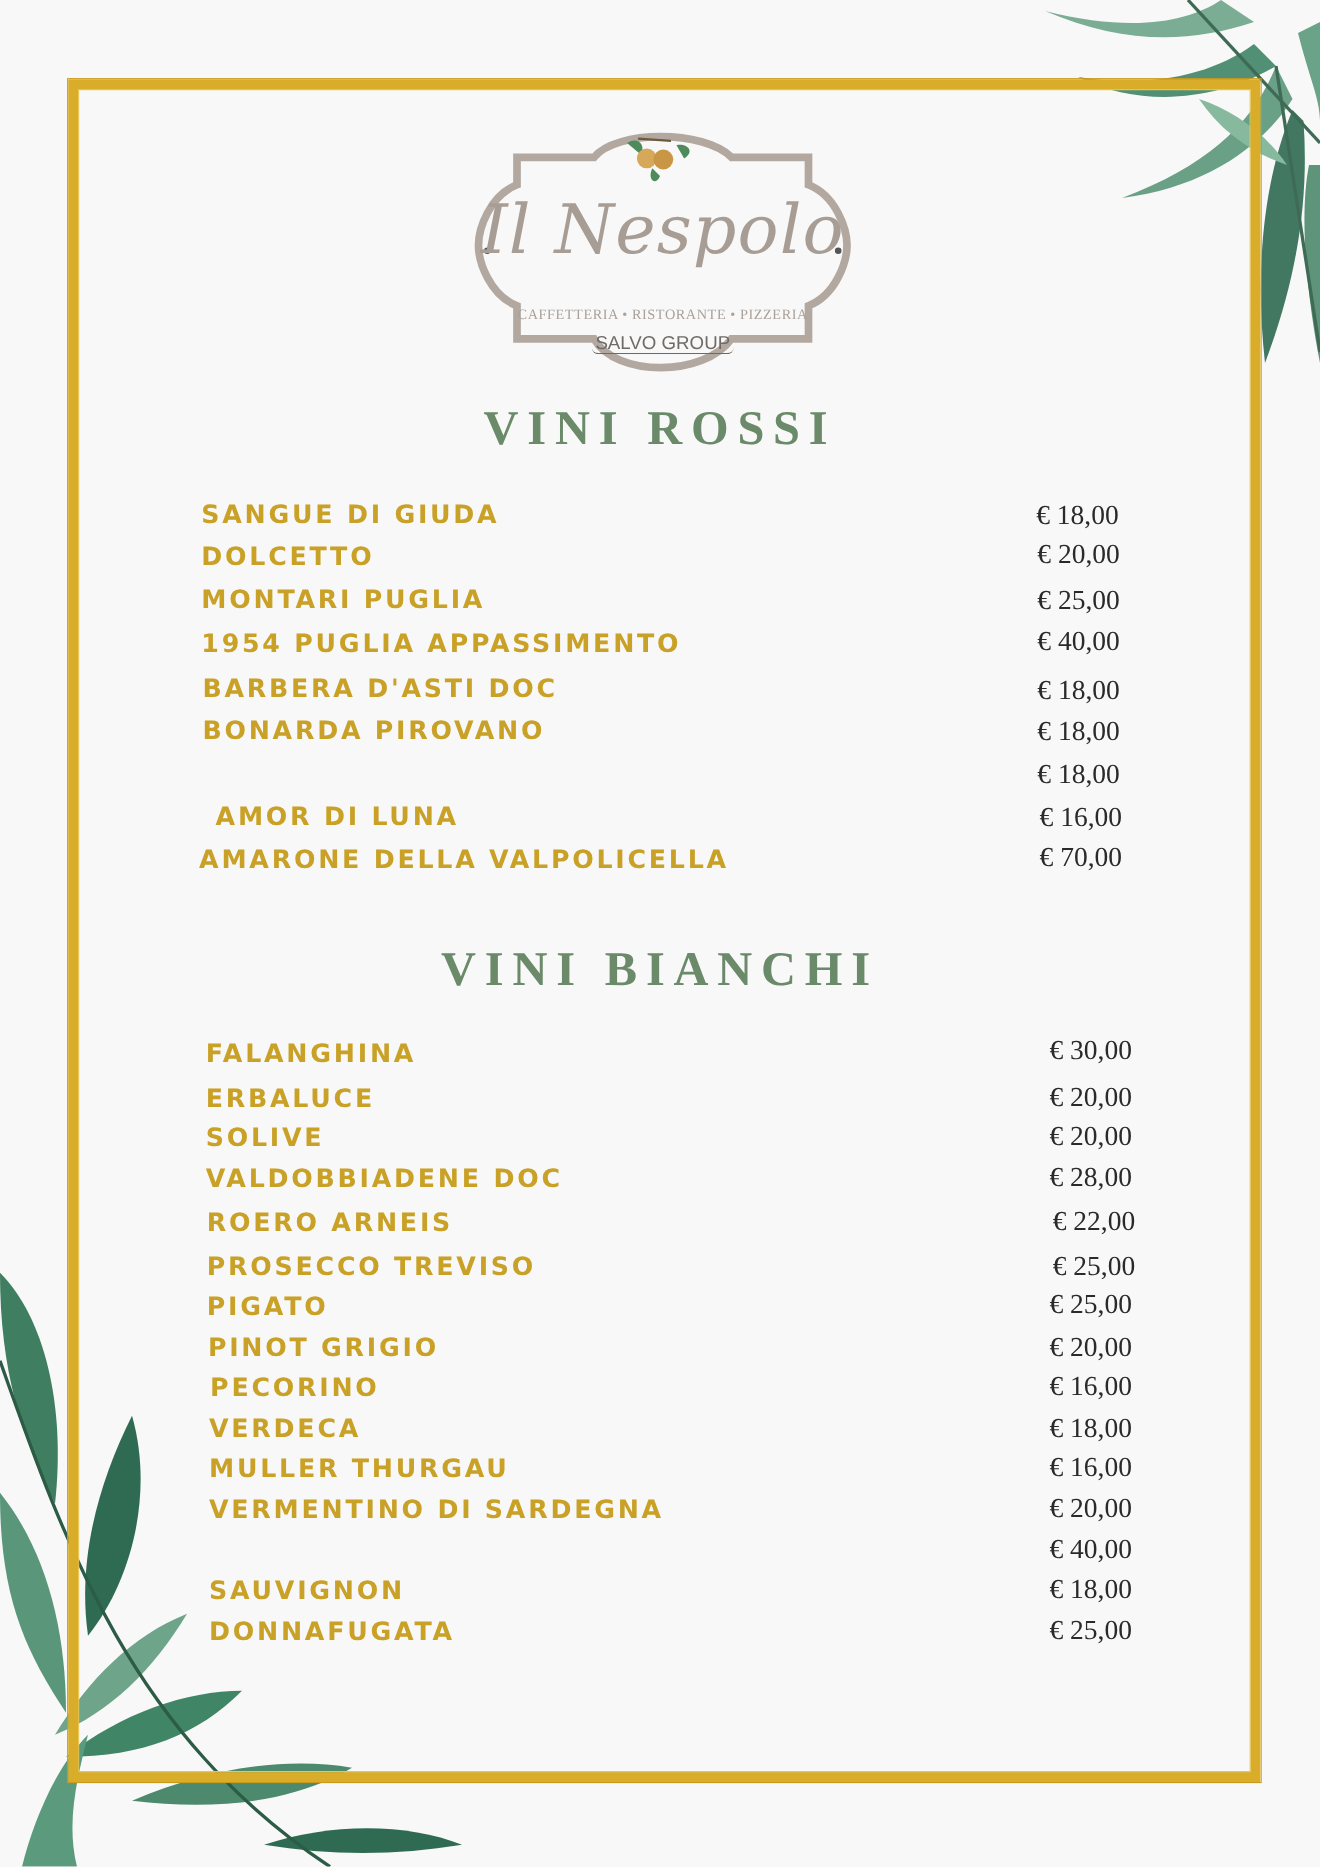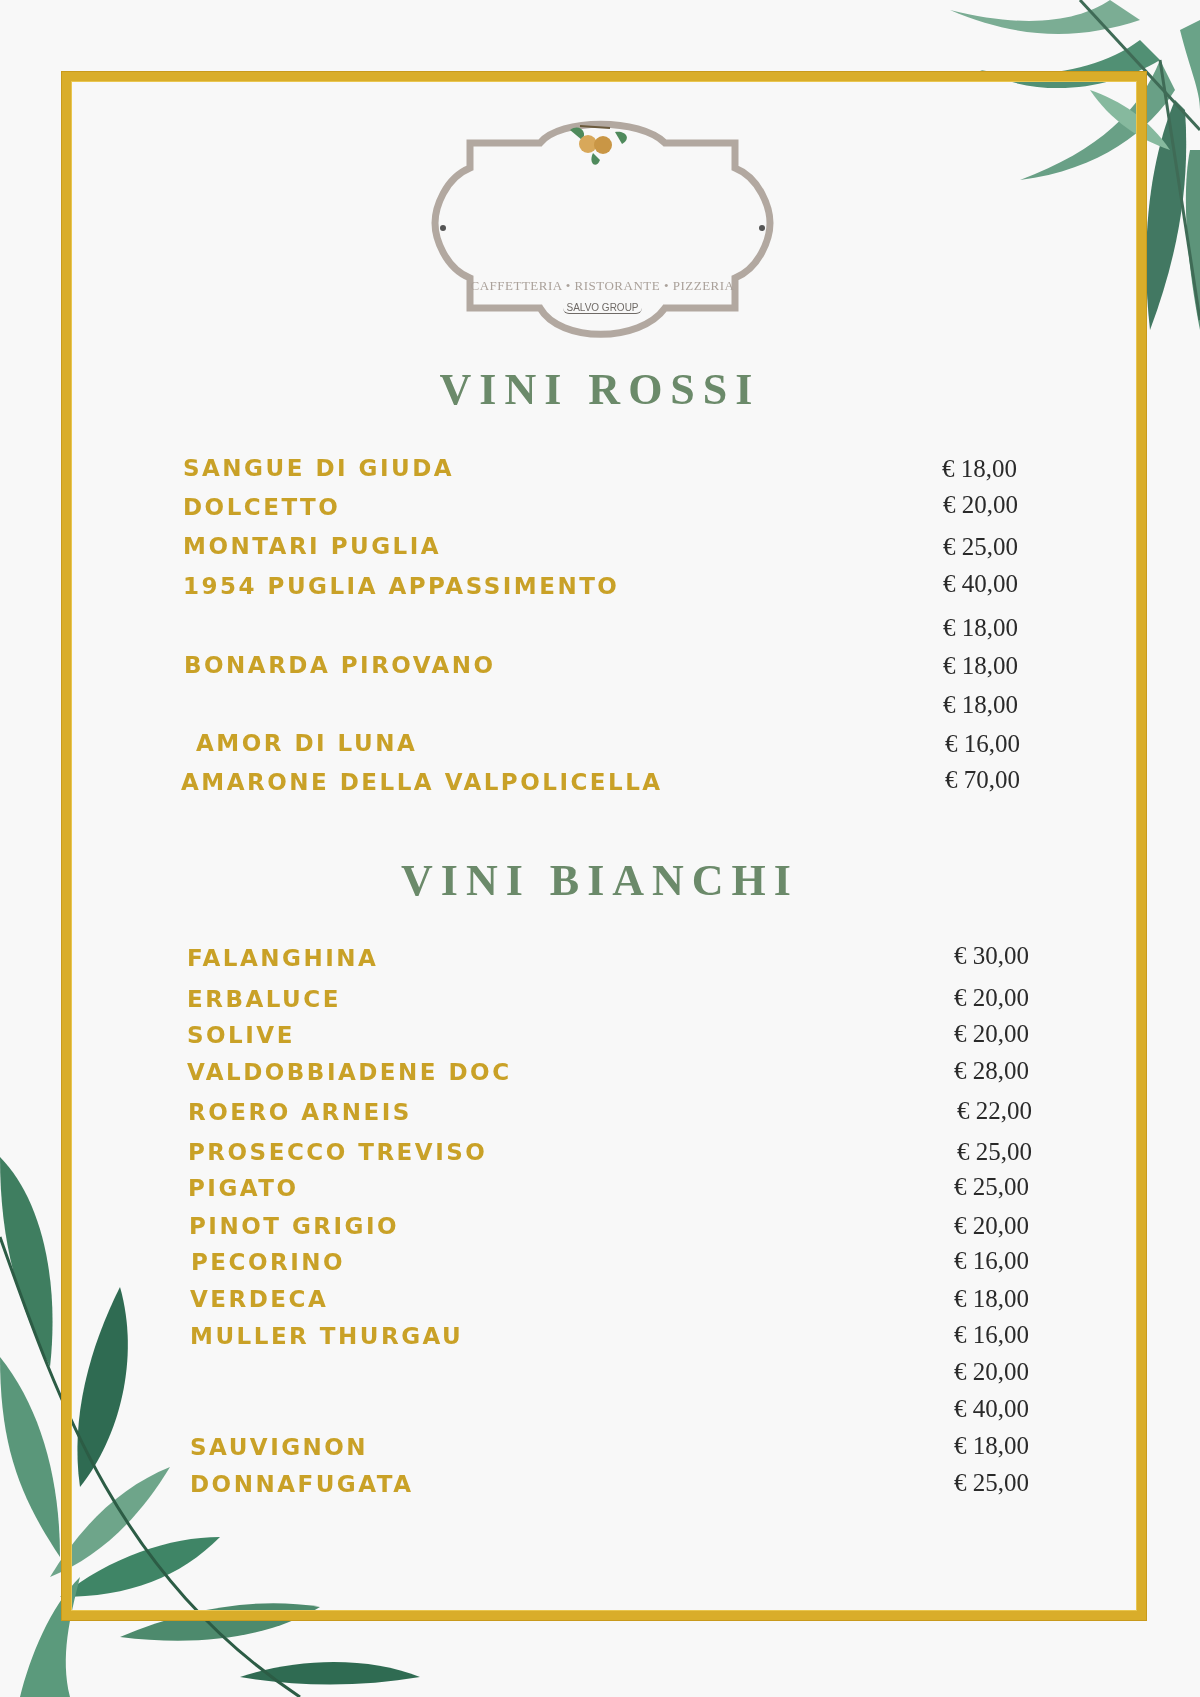--- a/index.html
+++ b/index.html
@@ -23,21 +23,21 @@
     position: absolute; left: 0; right: 0; top: 64px; text-align: center;
     font-family: "DejaVu Serif", serif; font-style: italic;
     font-size: 62px; color: #a79d95; letter-spacing: 1px;
   }
   .logo-sub {
     position: absolute; left: 0; right: 0; top: 170px; text-align: center;
     font-family: "Liberation Serif", serif; font-size: 13px; color: #aaa19a; letter-spacing: 0.5px;
   }
   .logo-group {
     position: absolute; left: 0; right: 0; top: 194px; text-align: center;
-    font-family: "Liberation Sans", sans-serif; font-size: 10px; color: #6f6a66;
+    font-family: "Liberation Sans", sans-serif; font-size: 17px; color: #6f6a66;
   }
   .logo-group span { border-bottom: 1px solid #6f6a66; padding: 0 3px; border-radius: 0 0 6px 6px; }
 
   .section-title {
     position: absolute; left: 0; right: 0; text-align: center;
     font-family: "Liberation Serif", serif; font-weight: bold;
     font-size: 44px; color: #6b8a6a; letter-spacing: 8px;
   }
   .items { position: absolute; left: 0; right: 0; }
   .item { position: absolute; left: 0; right: 0; height: 34px; }
@@ -91,20 +91,21 @@
     <circle cx="352" cy="120" r="3" fill="#555"></circle>
     <g>
       <path d="M160 22 C170 15 178 25 172 32 Z" fill="#4f8a5c"></path>
       <path d="M205 24 C215 22 222 30 212 36 Z" fill="#4f8a5c"></path>
       <path d="M183 45 C178 55 186 62 190 52 Z" fill="#4f8a5c"></path>
       <circle cx="178" cy="36" r="9" fill="#d8a85a"></circle>
       <circle cx="193" cy="37" r="9" fill="#c99645"></circle>
       <path d="M170 18 L200 20" stroke="#6b5a3c" stroke-width="2"></path>
     </g>
   </svg>
+  <div class="logo-title">Il Nespolo</div>
   <div class="logo-sub">CAFFETTERIA • RISTORANTE • PIZZERIA</div>
   <div class="logo-group"><span>SALVO GROUP</span></div>
 </div>
 
 <div class="section-title" style="top:364px;">VINI ROSSI</div>
 <div class="items">
   <div class="item" style="top:455px">
       <span class="name">SANGUE DI GIUDA</span>
       <span class="price" style="right:183px">€ 18,00</span>
     </div>
@@ -114,20 +115,21 @@
     </div>
   <div class="item" style="top:533px">
       <span class="name">MONTARI PUGLIA</span>
       <span class="price">€ 25,00</span>
     </div>
   <div class="item" style="top:573px">
       <span class="name">1954 PUGLIA APPASSIMENTO</span>
       <span class="price" style="top:-3px">€ 40,00</span>
     </div>
   <div class="item" style="top:614px">
+      <span class="name" style="left:184px">BARBERA D'ASTI DOC</span>
       <span class="price">€ 18,00</span>
     </div>
   <div class="item" style="top:652px">
       <span class="name" style="left:184px">BONARDA PIROVANO</span>
       <span class="price">€ 18,00</span>
     </div>
   <div class="item" style="top:691px">
       <span class="price">€ 18,00</span>
     </div>
   <div class="item" style="top:730px">
@@ -180,20 +182,21 @@
     </div>
   <div class="item" style="top:1286px">
       <span class="name" style="left:190px">VERDECA</span>
       <span class="price" style="right:171px;top:-1px">€ 18,00</span>
     </div>
   <div class="item" style="top:1323px">
       <span class="name" style="left:190px">MULLER THURGAU</span>
       <span class="price" style="right:171px;top:-2px">€ 16,00</span>
     </div>
   <div class="item" style="top:1360px">
+      <span class="name" style="left:190px">VERMENTINO DI SARDEGNA</span>
       <span class="price" style="right:171px;top:-2px">€ 20,00</span>
     </div>
   <div class="item" style="top:1397px">
       <span class="price" style="right:171px;top:-2px">€ 40,00</span>
     </div>
   <div class="item" style="top:1434px">
       <span class="name" style="left:190px">SAUVIGNON</span>
       <span class="price" style="right:171px;top:-2px">€ 18,00</span>
     </div>
   <div class="item" style="top:1471px">

